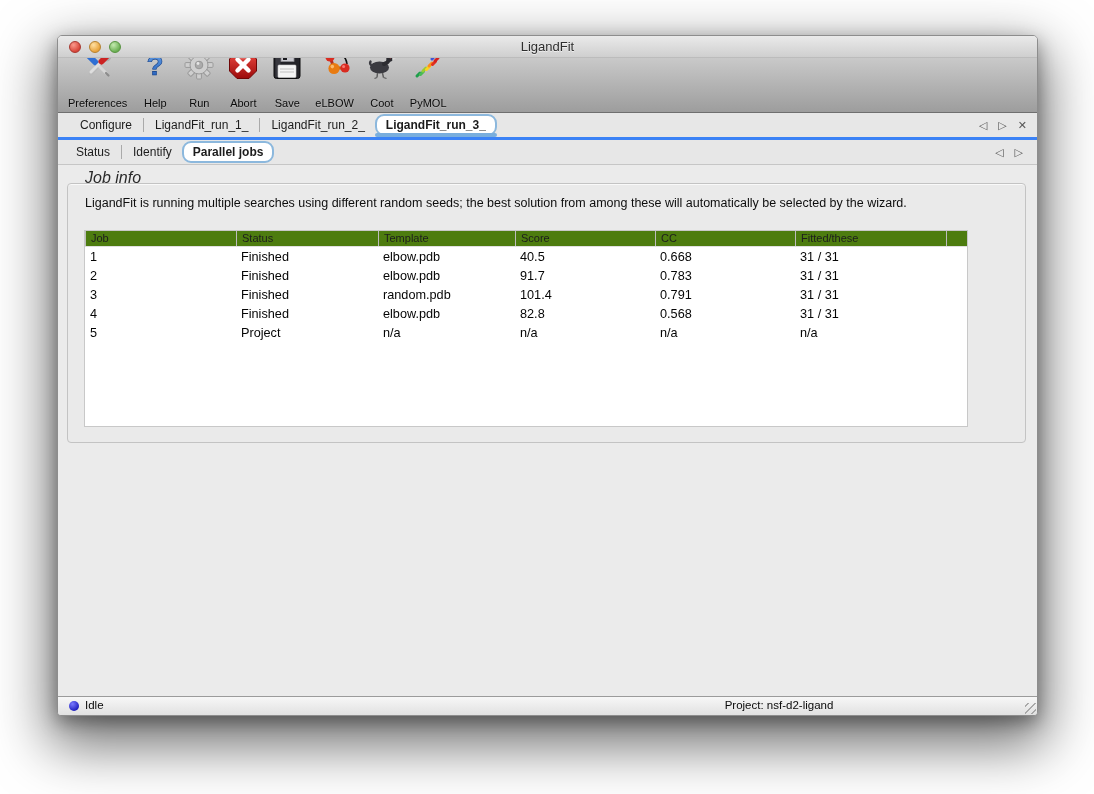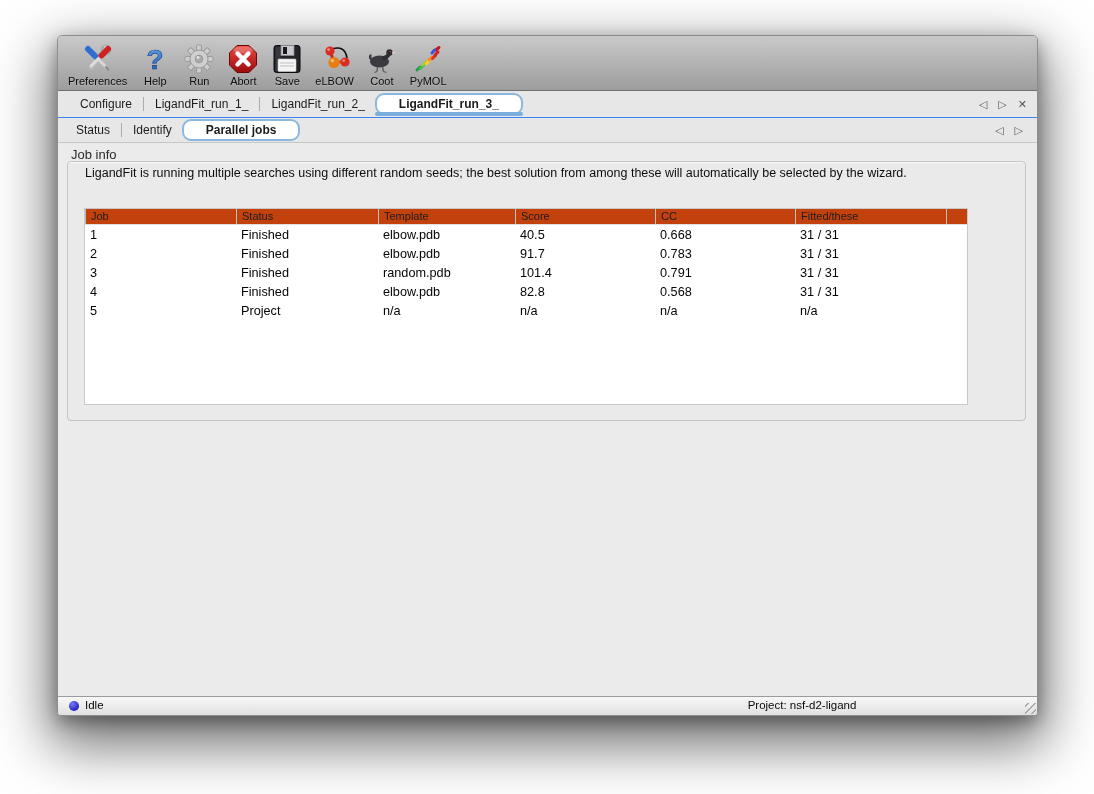--- a/index.html
+++ b/index.html
@@ -32,56 +32,56 @@
 
   
   .toolbar {
     height:55px; flex:0 0 55px;
     background:linear-gradient(#c9c9c9,#9d9d9d);
     border-bottom:1px solid #6f6f6f;
     display:flex; align-items:flex-end; padding:3px 0 3px 4px;
   }
   .tb-item { display:flex; flex-direction:column; align-items:center; padding:0 6px; cursor:default; }
   .tb-item .icn { width:32px; height:32px; display:block; }
-  .tb-item .lbl { font-size:11px; color:#0b0b0b; margin-top:0px; white-space:nowrap; text-shadow:0 1px 1px rgba(255,255,255,.25);text-align:right; }
+  .tb-item .lbl { font-size:11px; color:#0b0b0b; margin-top:16px; white-space:nowrap; text-shadow:0 1px 1px rgba(255,255,255,.25);text-align:right; }
 
   
   .tabrow { position:relative; background:#e7e7e7; display:flex; align-items:center; }
-  .tabrow.main { height:27px; flex:0 0 27px; border-bottom:1px solid #3b82f6; padding-left:12px; }
+  .tabrow.main { height:27px; flex:0 0 27px; border-bottom:3px solid #3b82f6; padding-left:12px; }
   .tabrow.sub  { height:25px; flex:0 0 25px; border-bottom:1px solid #c6c6c6; padding-left:8px; }
   .tab { font-size:12px; color:#1c1c1c; padding:2px 10px; white-space:nowrap; position:relative; }
   .tab.selected {
     font-weight:bold; background:#ffffff;
-    border:2px solid #8cb8dd; border-radius:9px; padding:2px 22px;
+    border:2px solid #8cb8dd; border-radius:9px; padding:2px 9px;
   }
   .tab.selected.strip::after {
     content:""; position:absolute; left:-2px; right:-2px; bottom:-3px; height:4px;
     background:#79aedd; border-radius:2px; z-index:2;
   }
   .tabsep { width:1px; height:14px; background:#aaaaaa; margin:0 1px; }
   .tabnav { position:absolute; right:10px; top:0; bottom:0; display:flex; align-items:center; gap:11px; }
   .tabnav .nv { font-family:"DejaVu Sans",sans-serif; font-size:11px; color:#555; cursor:default; line-height:1; }
 
   
   .content { position:relative; flex:1 1 auto; background:#ebebeb; }
-  .group-label { position:absolute; left:13px; top:4px; font-size:13px; color:#2a2a2a; }
+  .group-label { position:absolute; left:27px; top:4px; font-size:16px; color:#2a2a2a;font-style:italic; }
   .groupbox {
     position:absolute; left:9px; top:18px; width:959px; height:260px;
     background:#eaeaea; border:1px solid #c3c3c3; border-radius:4px;
     box-shadow:inset 0 1px 0 rgba(255,255,255,.7);
   }
-  .desc { position:absolute; left:17px; top:4px; font-size:12.5px; color:#0d0d0d; white-space:nowrap; }
+  .desc { position:absolute; left:17px; top:12px; font-size:12.5px; color:#0d0d0d; white-space:nowrap; }
 
   .jobs-table {
     position:absolute; left:16px; top:46px; width:884px; height:197px;
     background:#ffffff; border:1px solid #c8c8c8; overflow:hidden;
   }
   .thead {
     display:grid; grid-template-columns:151px 142px 137px 140px 140px 151px 1fr;
-    height:16px; background:#c2410c; border-bottom:1px solid #e0e0e0;
+    height:16px; background:#4d7c0f; border-bottom:1px solid #e0e0e0;
   }
   .th {
     font-size:11px; color:#1d1d1d; padding:1px 0 0 5px;
     border-left:1px solid #bdbdbd; white-space:nowrap; overflow:hidden;
   }
   .trow {
     display:grid; grid-template-columns:151px 142px 137px 140px 140px 151px 1fr;
     height:19px; align-items:center;
   }
   .td { font-size:12.7px; color:#050505; padding-left:5px; white-space:nowrap; }
@@ -90,31 +90,39 @@
   .statusbar {
     height:19px; flex:0 0 19px; position:relative;
     background:linear-gradient(#f7f7f7,#e1e1e1);
     border-top:1px solid #9b9b9b; font-size:11.5px; color:#0a0a0a;margin-top:20px;
   }
   .status-dot {
     position:absolute; left:11px; top:4px; width:10px; height:10px; border-radius:50%;
     background:radial-gradient(circle at 35% 30%, #7a7aff, #1d1dbb 75%);
   }
   .status-text { position:absolute; left:27px; top:2px; }
-  .project-text { position:absolute; left:744px; top:2px; transform:translateX(-50%); white-space:nowrap; }
+  .project-text { position:absolute; left:721px; top:2px; transform:translateX(-50%); white-space:nowrap; }
   .grip {
     position:absolute; right:1px; bottom:1px; width:11px; height:11px;
     background:repeating-linear-gradient(135deg, transparent 0 2px, #a9a9a9 2px 3px, transparent 3px 5px);
   }
 </style>
 </head>
 <body>
 
 <div class="window">
 
+  <div class="titlebar">
+    <div class="lights">
+      <div class="light close"></div>
+      <div class="light min"></div>
+      <div class="light zoom"></div>
+    </div>
+    <div class="title">LigandFit</div>
+  </div>
 
   <div class="toolbar">
 
     <div class="tb-item">
       <svg class="icn" viewBox="0 0 32 32">
         <line x1="23" y1="9" x2="9" y2="25" stroke="#b9b9b9" stroke-width="4" stroke-linecap="round"></line>
         <circle cx="24" cy="7" r="4" fill="none" stroke="#adadad" stroke-width="3.2"></circle>
         <rect x="22" y="3" width="5" height="4" fill="#c9c9c9" stroke="none"></rect>
         <line x1="13" y1="13" x2="24" y2="24" stroke="#d6d6d6" stroke-width="3" stroke-linecap="round"></line>
         <line x1="6" y1="6" x2="13.5" y2="13.5" stroke="#2f6fd4" stroke-width="6" stroke-linecap="round"></line>

